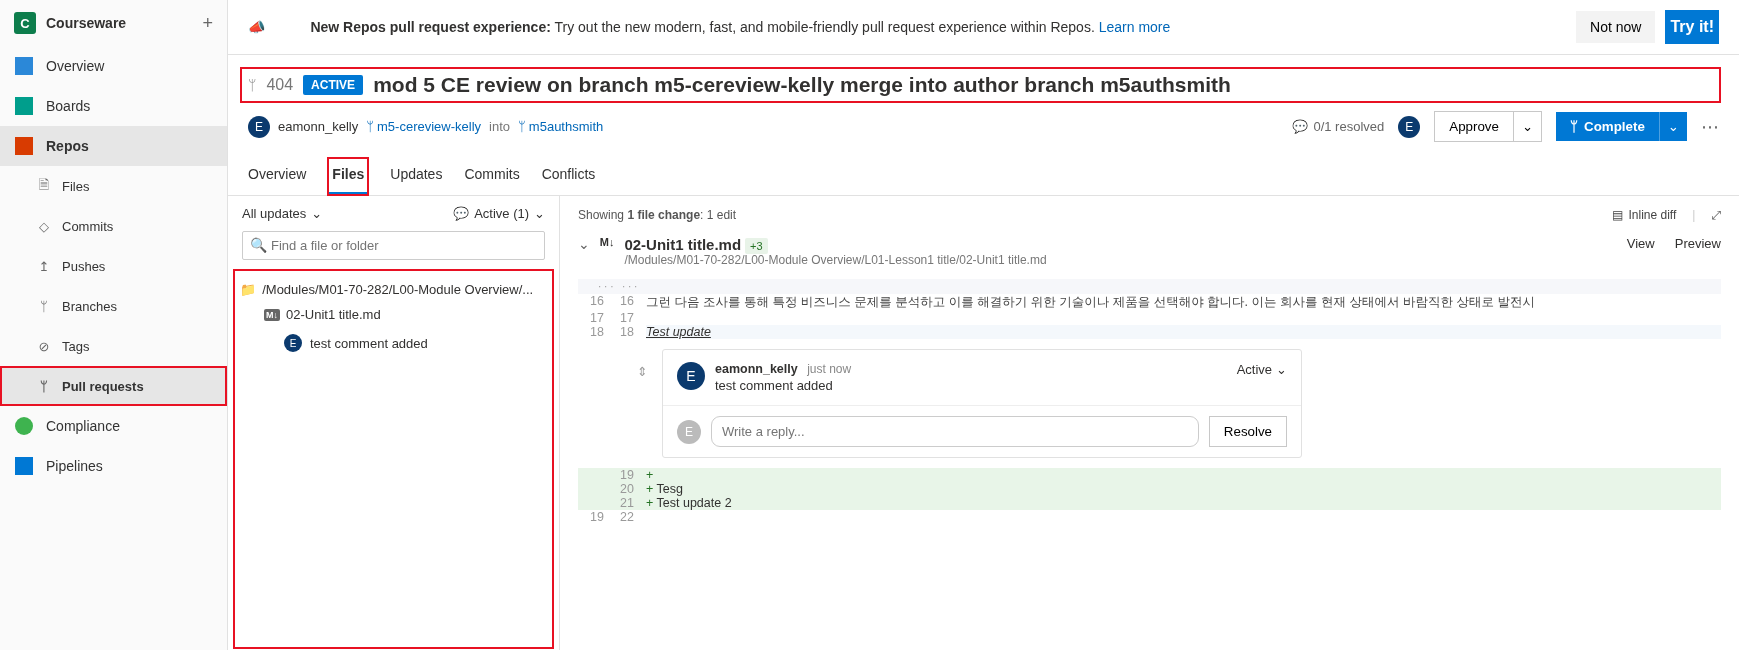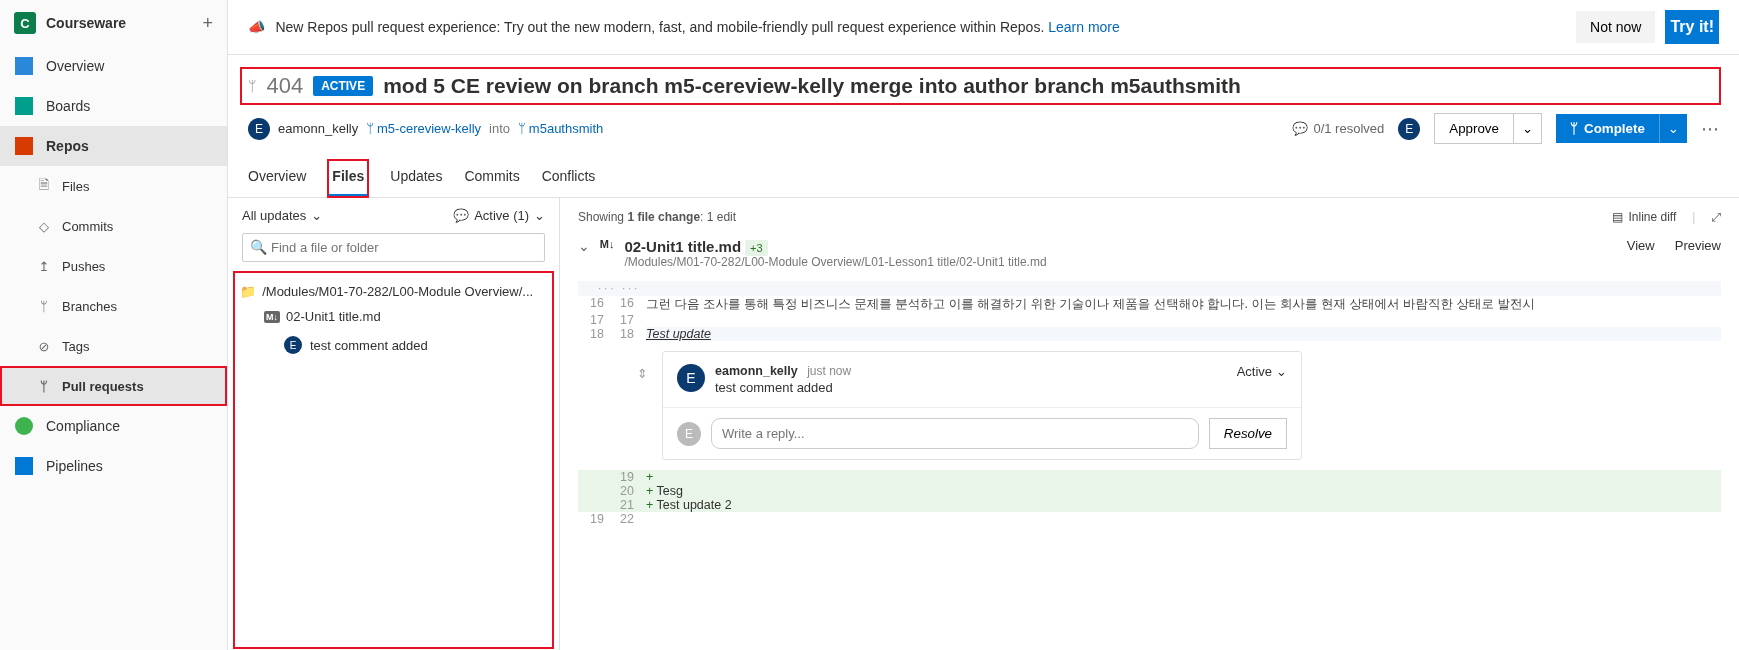--- a/index.html
+++ b/index.html
@@ -20,30 +20,30 @@
   .sidebar-sub { padding-left: 36px; font-size: 13px; }
   .sidebar-sub .sidebar-icon { width: 16px; margin-right: 10px; color: #666; }
   
   
   .main { flex: 1; display: flex; flex-direction: column; overflow: hidden; }
   
   
   .banner { display: flex; align-items: center; padding: 10px 20px; border-bottom: 1px solid #e1e1e1; gap: 10px; }
   .banner-icon { color: #0078d4; }
   .banner-text { flex: 1; font-size: 14px; }
-  .banner-text b { font-weight: 400; }
+  .banner-text b { font-weight: 700; margin-left: 35px; }
   .banner-link { color: #0067b8; cursor: pointer; }
   .btn-secondary { background: #f3f3f3; border: none; padding: 8px 14px; cursor: pointer; font-size: 14px; }
   .btn-primary { background: #0078d4; color: #fff; border: none; padding: 8px 5px; cursor: pointer; font-size: 16px; font-weight: 600; }
   
   
   .pr-header { padding: 14px 20px 0 20px; }
   .pr-title-row { display: flex; align-items: center; gap: 10px; outline: 2px solid #e81123; padding: 4px 6px; margin-left:-6px;}
   .pr-icon { color: #888; }
-  .pr-num { color: #777; font-size: 22px; }
+  .pr-num { color: #777; font-size: 16px; }
   .badge-active { background: #0078d4; color: #fff; font-size: 12px; font-weight: 600; padding: 3px 8px; border-radius: 2px; }
   .pr-title { font-size: 21px; font-weight: 700; }
   
   .pr-meta-row { display: flex; align-items: center; gap: 8px; padding: 10px 0; font-size: 13px; }
   .avatar-e { width: 22px; height: 22px; border-radius: 50%; background: #0b3a6e; color: #fff; display: inline-flex; align-items: center; justify-content: center; font-size: 12px; }
   .branch-link { color: #0067b8; cursor: pointer; display: inline-flex; align-items: center; gap: 3px; }
   .meta-right { margin-left: auto; display: flex; align-items: center; gap: 14px; }
   .resolved-count { color: #666; display:flex; align-items:center; gap:5px; }
   .btn-approve { background: #fff; border: 1px solid #c8c8c8; padding: 7px 14px; cursor: pointer; }
   .btn-approve-chev { background: #fff; border: 1px solid #c8c8c8; border-left:none; padding: 7px 8px; cursor: pointer; }
@@ -108,21 +108,21 @@
   .thread-collapse { color:#999; cursor:pointer; margin-top:2px; position:absolute; left:-26px;}
   .thread-avatar { width:28px; height:28px; border-radius:50%; background:#0b3a6e; color:#fff; display:flex; align-items:center; justify-content:center; font-size:14px;}
   .thread-body { flex:1;}
   .thread-author { font-weight:600;}
   .thread-time { color:#888; font-size:12px; margin-left:6px;}
   .thread-status { margin-left:auto; font-size:13px; cursor:pointer; display:flex; align-items:center; gap:4px;}
   .thread-text { font-size:13px; margin-top:2px;}
   .thread-reply { display:flex; align-items:center; gap:10px; padding:10px 14px; border-top:1px solid #eee;}
   .thread-avatar-sm { width:24px; height:24px; border-radius:50%; background:#bbb; color:#fff; display:flex; align-items:center; justify-content:center; font-size:12px;}
   .reply-input { flex:1; padding:7px 10px; border:1px solid #ccc; border-radius:9px; font-size:13px;}
-  .btn-resolve { background:#fff; border:1px solid #c8c8c8; padding:7px 14px; cursor:pointer;font-style:italic;}
+  .btn-resolve { background:#fff; border:1px solid #c8c8c8; padding:7px 14px; cursor:pointer;}
   
 </style>
 </head>
 <body>
 
 <div class="app">
 
   <div class="sidebar">
     <div class="sidebar-header">
       <div class="proj-icon">C</div>

